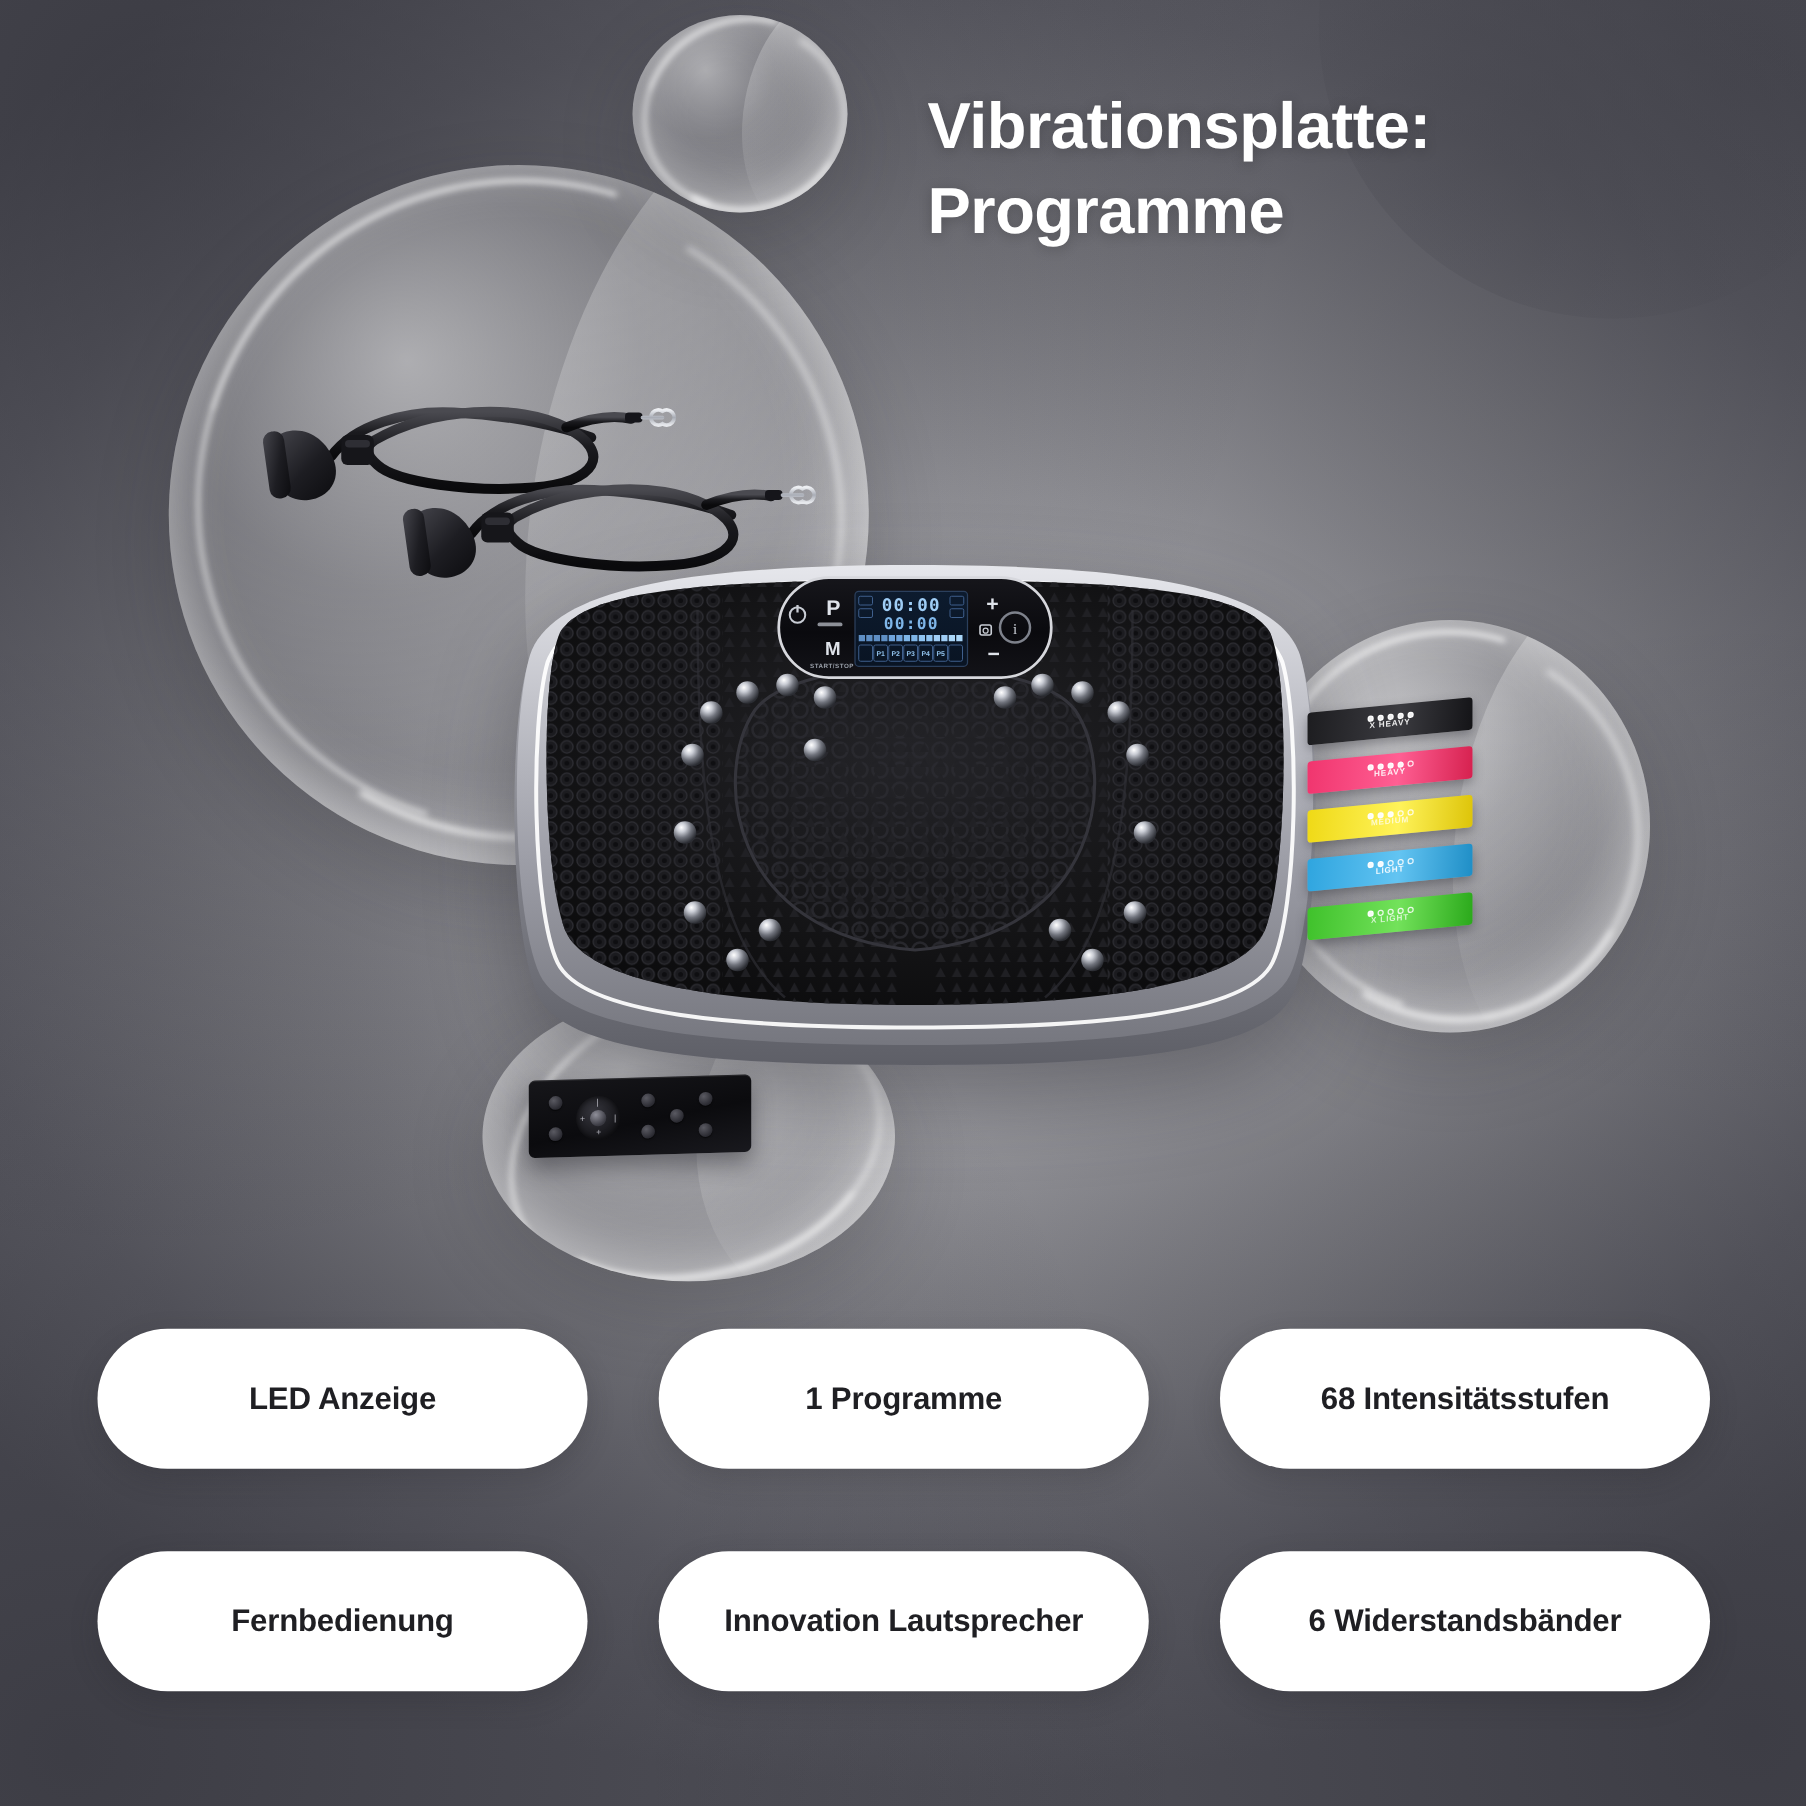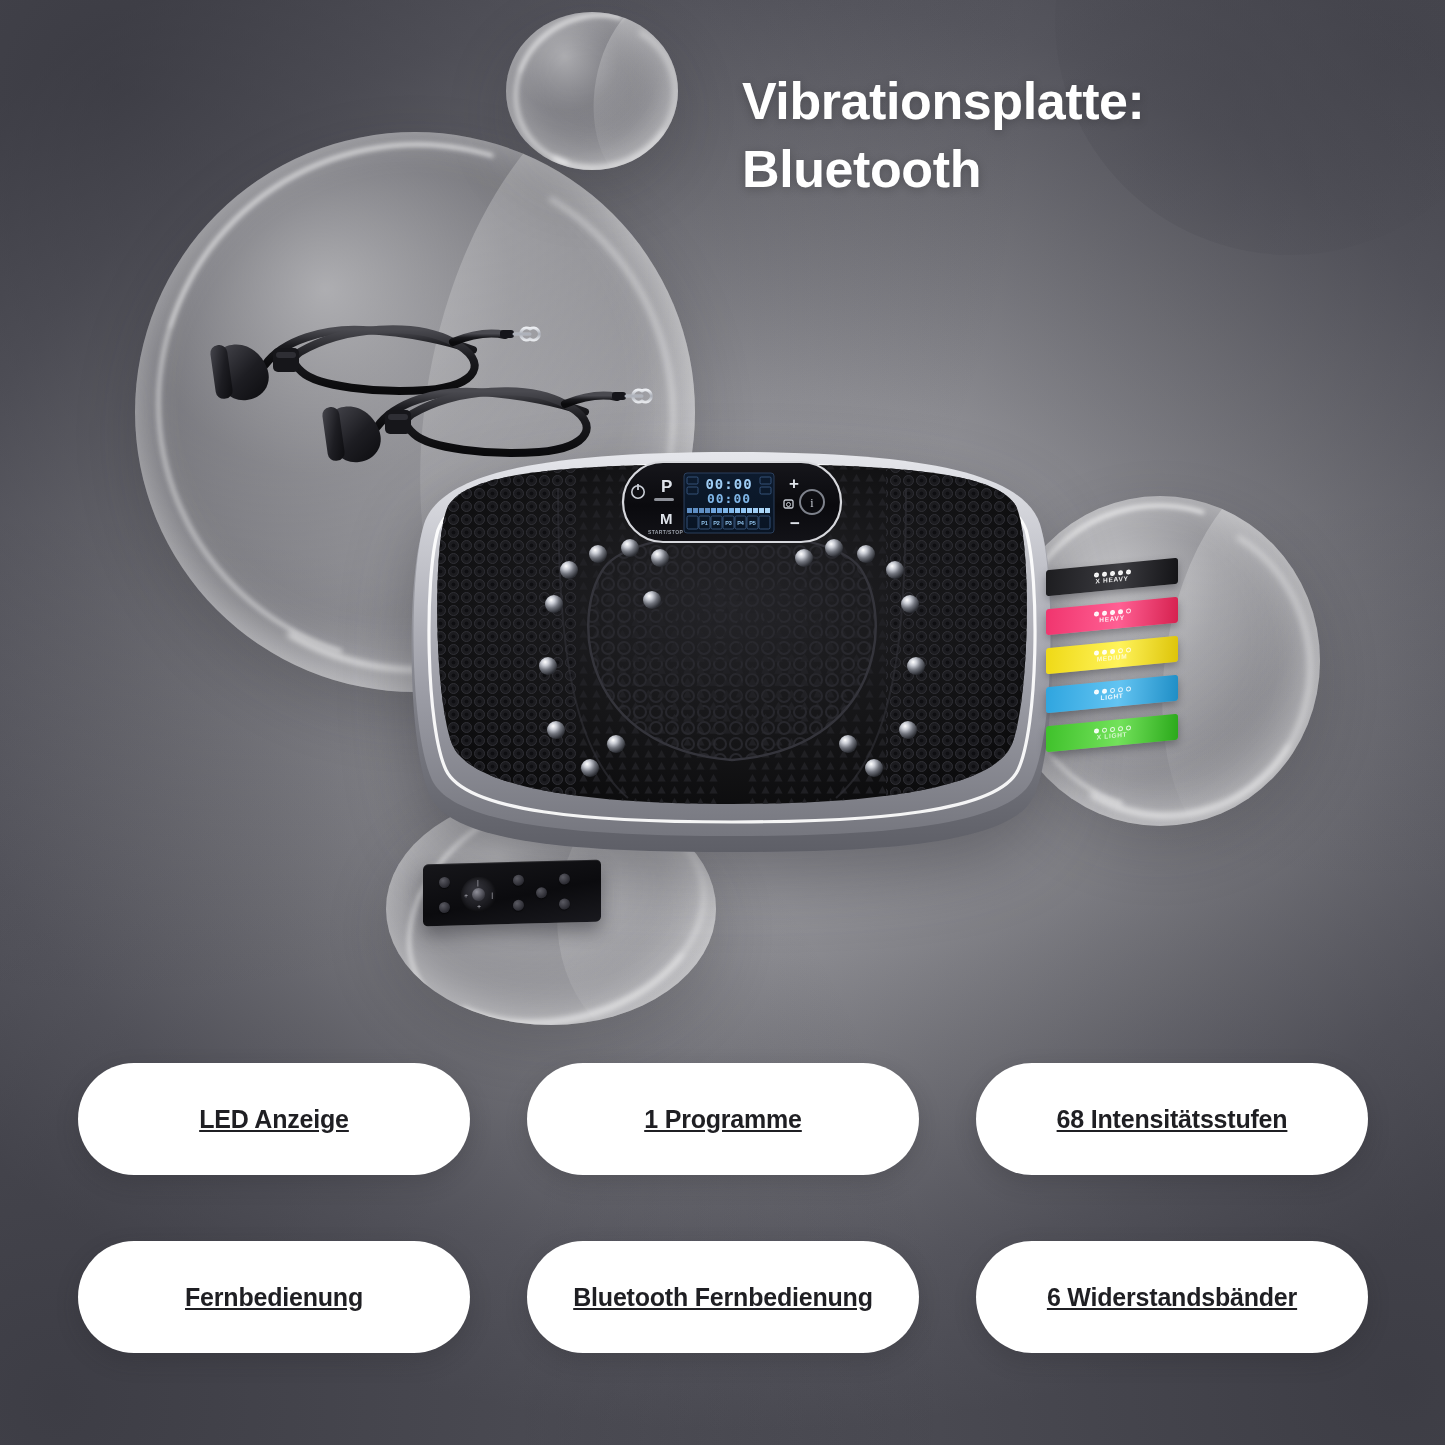--- a/index.html
+++ b/index.html
@@ -196,21 +196,20 @@
     display: flex;
     align-items: center;
     justify-content: center;
     color: #1f1f23;
     font-size: 25px;
     font-weight: 700;
     letter-spacing: -0.2px;
     box-shadow: 0 8px 22px rgba(35,35,42,.22);
     text-align: center;
     padding: 18px 18px;
-    text-decoration: underline;
   }
 </style>
 </head>
 <body>
 
 <div class="stage">
 
   <div class="bg-vignette"></div>
   <div class="bg-orb-dark"></div>
 
@@ -222,21 +221,21 @@
     </div>
   <div class="bubble" id="bubble-right">
       <div class="sheen"></div>
     </div>
   <div class="bubble" id="bubble-bottom">
       <div class="sheen"></div>
     </div>
 
   <h1 class="headline">
     <span class="l">Vibrationsplatte:</span>
-    <span class="l">Bluetooth</span>
+    <span class="l">Programme</span>
   </h1>
 
   <div class="tubes">
     <svg viewBox="0 0 460 200" aria-hidden="true">
       <defs>
         <linearGradient id="tubeG" x1="0" y1="0" x2="0" y2="1">
           <stop offset="0%" stop-color="#4a4a50"></stop>
           <stop offset="45%" stop-color="#1b1b1f"></stop>
           <stop offset="100%" stop-color="#0a0a0c"></stop>
         </linearGradient>
@@ -535,17 +534,17 @@
     <div class="rbtn" style="left:113px; top:26px; width:11px; height:11px;"></div>
     <div class="rbtn" style="left:136px; top:13px; width:11px; height:11px;"></div>
     <div class="rbtn" style="left:136px; top:38px; width:11px; height:11px;"></div>
   </div>
 
   <div class="pills">
     <div class="pill">LED Anzeige</div>
     <div class="pill">1 Programme</div>
     <div class="pill">68 Intensitätsstufen</div>
     <div class="pill">Fernbedienung</div>
-    <div class="pill">Bluetooth Fernbedienung</div>
+    <div class="pill">Innovation Lautsprecher</div>
     <div class="pill">6 Widerstandsbänder</div>
   </div>
 
 </div>
 
 </body></html>

